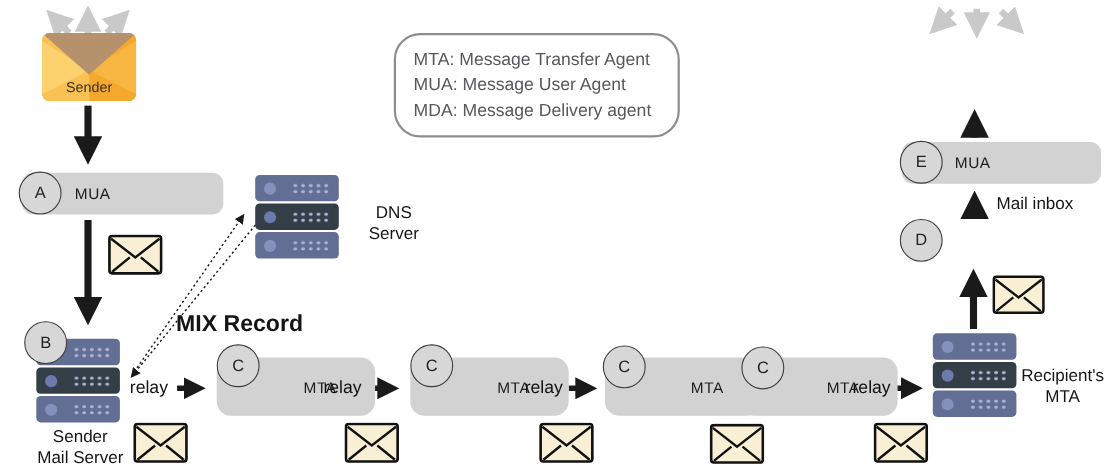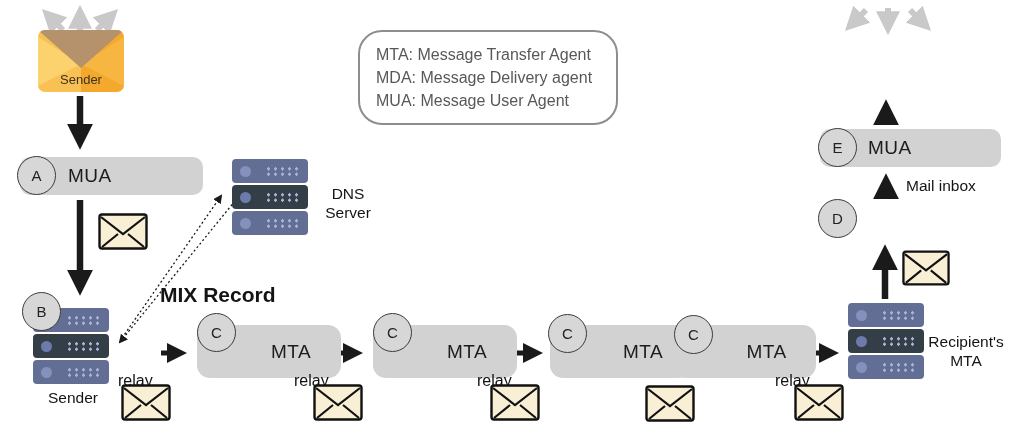--- a/index.html
+++ b/index.html
@@ -6,21 +6,21 @@
   .canvas {
     position:relative; width:1016px; height:433px; overflow:hidden;
     font-family:"Liberation Sans", "DejaVu Sans", sans-serif; background:#fff;
   }
   .arrows-layer { position:absolute; inset:0; pointer-events:none; }
 
   
   .box { position:absolute; background:var(--box-gray,#d2d2d2); border-radius:10px;
          height:38px; display:flex; align-items:center; }
   .box.tall { height:53px; border-radius:13px; }
-  .box .label { font-size:19px; font-weight:500; color:#1c1c1c; letter-spacing:.5px; }
+  .box .label { font-size:14px; font-weight:500; color:#1c1c1c; letter-spacing:.5px; }
 
   
   .badge { position:absolute; width:39px; height:39px; border-radius:50%;
            background:var(--badge-fill,#d7d7d7); border:1.6px solid var(--badge-border,#3c3c3c);
            box-sizing:border-box; display:flex; align-items:center; justify-content:center;
            font-size:15px; color:#222; z-index:4; }
 
   
   .server { position:absolute; width:76px; display:flex; flex-direction:column; gap:2px; z-index:2; }
   .server-bar { height:24px; border-radius:4px; background:var(--server-bar,#636e95);
@@ -38,21 +38,21 @@
   
   .big-env { position:absolute; width:86px; height:62px; border-radius:7px; overflow:hidden; }
   .big-env .env-label { position:absolute; left:0; right:0; bottom:5px; text-align:center;
     font-size:13px; color:#3a3222; font-weight:500; }
 
   
   .lbl { position:absolute; font-size:21px; color:#141414; }
   .lbl.center { text-align:center; }
   .lbl.medium { font-weight:500; font-size:15.5px; line-height:19px; }
   .lbl.bold { font-weight:700; }
-  .relay-label { position:absolute; font-size:16px; color:#111;margin-top:28px; }
+  .relay-label { position:absolute; font-size:16px; color:#111; }
 
   
   .legend { position:absolute; left:358px; top:30px; width:260px; box-sizing:border-box;
     background:#fff; border:2px solid #8d8d8d; border-radius:24px; padding:11px 16px; z-index:5; }
   .legend .legend-line { font-size:16px; color:#58585c; line-height:23px; white-space:nowrap; }
 </style>
 </head>
 <body>
 
 <div class="canvas">
@@ -102,22 +102,22 @@
     </g>
 
     <g stroke="#8f8f8f" stroke-width="2.2" stroke-dasharray="2.2,3" fill="none">
       <path d="M650,352 L672,352"></path>
       <path d="M650,363 L672,363"></path>
     </g>
   </svg>
 
   <div class="legend">
     <div class="legend-line">MTA: Message Transfer Agent</div>
+    <div class="legend-line">MUA: Message User Agent</div>
     <div class="legend-line">MDA: Message Delivery agent</div>
-    <div class="legend-line">MUA: Message User Agent</div>
   </div>
 
   <div class="big-env" style="left:38px; top:30px;">
     <svg width="86" height="62" viewBox="0 0 86 62">
       <rect x="0" y="0" width="43" height="62" fill="#f9c153"></rect>
       <rect x="43" y="0" width="43" height="62" fill="#f5a82e"></rect>
       <polygon points="0,7 43,34 0,56" fill="#fbd26d"></polygon>
       <polygon points="86,7 43,34 86,56" fill="#f7b542"></polygon>
       <polygon points="0,0 86,0 43,38" fill="#b5916c"></polygon>
     </svg>
@@ -147,37 +147,38 @@
         <span class="server-led"></span>
         <span class="server-dots"></span>
       </div>
     <div class="server-bar">
         <span class="server-led"></span>
         <span class="server-dots"></span>
       </div>
   </div>
   <div class="lbl medium center" style="left:8px; top:388px; width:130px;">
     <div>Sender</div>
+    <div>Mail Server</div>
   </div>
 
   <div class="server" style="left:232px; top:159px;">
     <div class="server-bar">
         <span class="server-led"></span>
         <span class="server-dots"></span>
       </div>
     <div class="server-bar dark">
         <span class="server-led"></span>
         <span class="server-dots"></span>
       </div>
     <div class="server-bar">
         <span class="server-led"></span>
         <span class="server-dots"></span>
       </div>
   </div>
-  <div class="lbl medium center" style="left:315px; top:184px; width:66px;">
+  <div class="lbl medium center" style="left:325px; top:184px; width:66px;">
     <div>DNS</div>
     <div>Server</div>
   </div>
 
   <div class="lbl bold" style="left:160px; top:283px;">MIX Record</div>
 
   <div class="relay-label" style="left:118px; top:344px;">relay</div>
   <div class="box tall" style="left:197px; top:325px; width:100px; padding-left:44px; justify-content:center;">
     <span class="label">MTA</span>
   </div>

